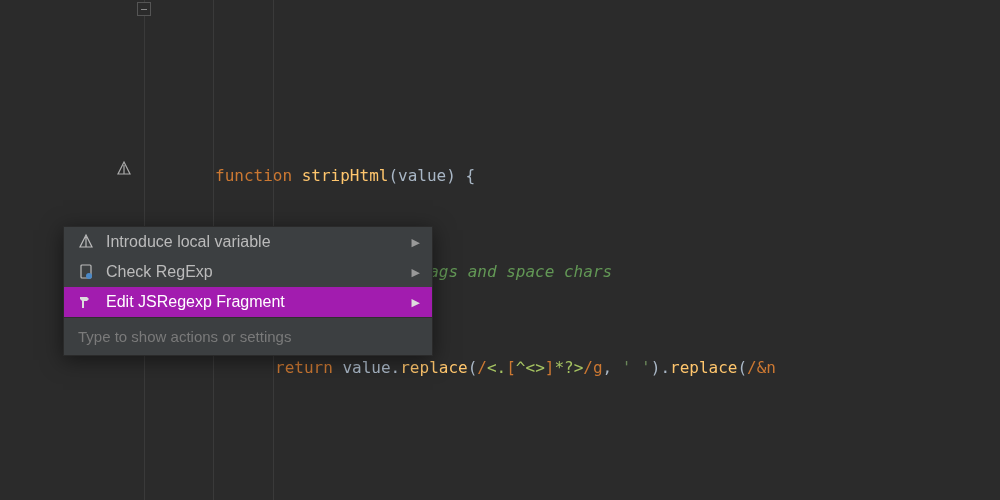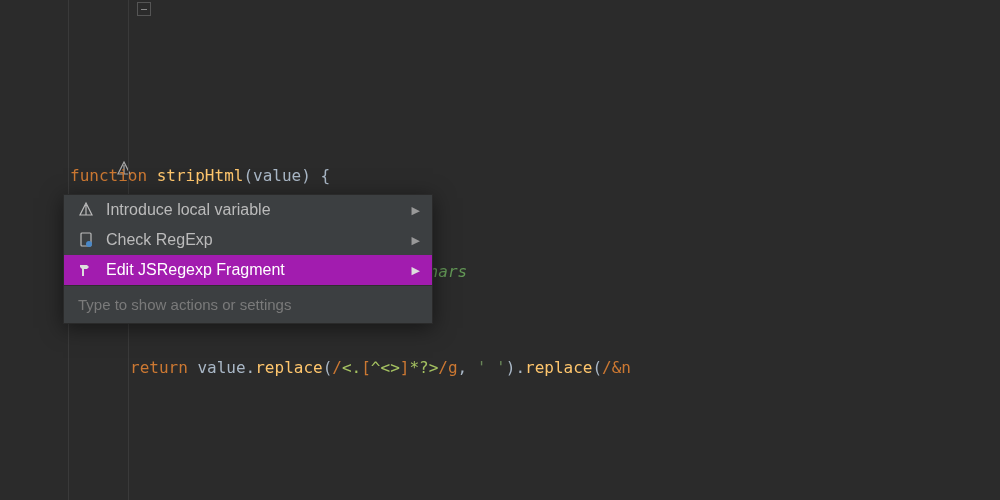--- a/index.html
+++ b/index.html
@@ -10,21 +10,20 @@
     color: #a9b7c6;
     overflow: hidden;
     width: 1000px;
     height: 500px;
     position: relative;
   }
   .editor {
     display: flex;
     width: 100%;
     height: 100%;
-    flex-direction: column;
   }
   .gutter {
     width: 145px;
     background: #2b2b2b;
     border-right: 1px solid #3a3a3a;
     flex-shrink: 0;
     position: relative;
   }
   .gutter-fold {
     position: absolute;
@@ -78,21 +77,21 @@
   .pn { color: #a9b7c6; }
   .cm { color: #629755; font-style: italic; }
   .rg { color: #a5c261; }
   .rgd { color: #cc7832; } 
   .st { color: #6a8759; }
 
   
   .popup {
     position: absolute;
     left: 63px;
-    top: 194px;
+    top: 226px;
     width: 370px;
     background: #3c3f41;
     border: 1px solid #2a2a2a;
     box-shadow: 0 4px 20px rgba(0,0,0,0.5);
     font-family: -apple-system, 'Segoe UI', Arial, sans-serif;
     font-size: 16px;
     z-index: 10;
   }
   .popup-item {
     display: flex;

